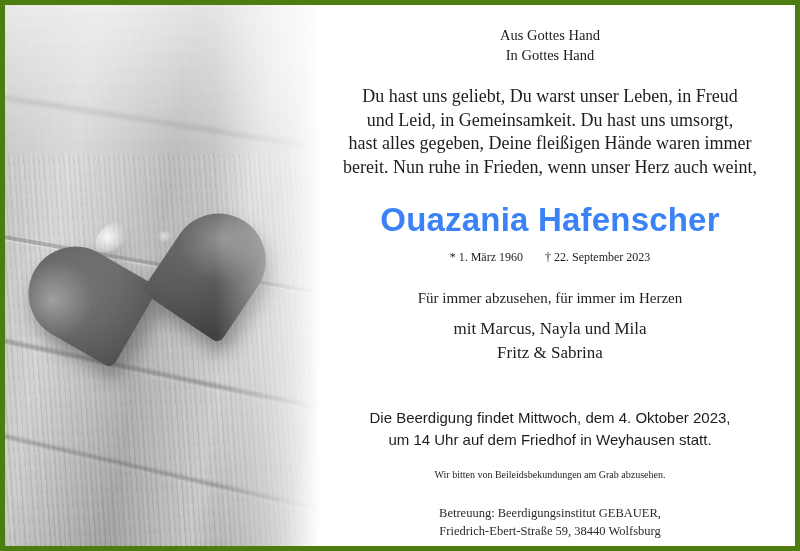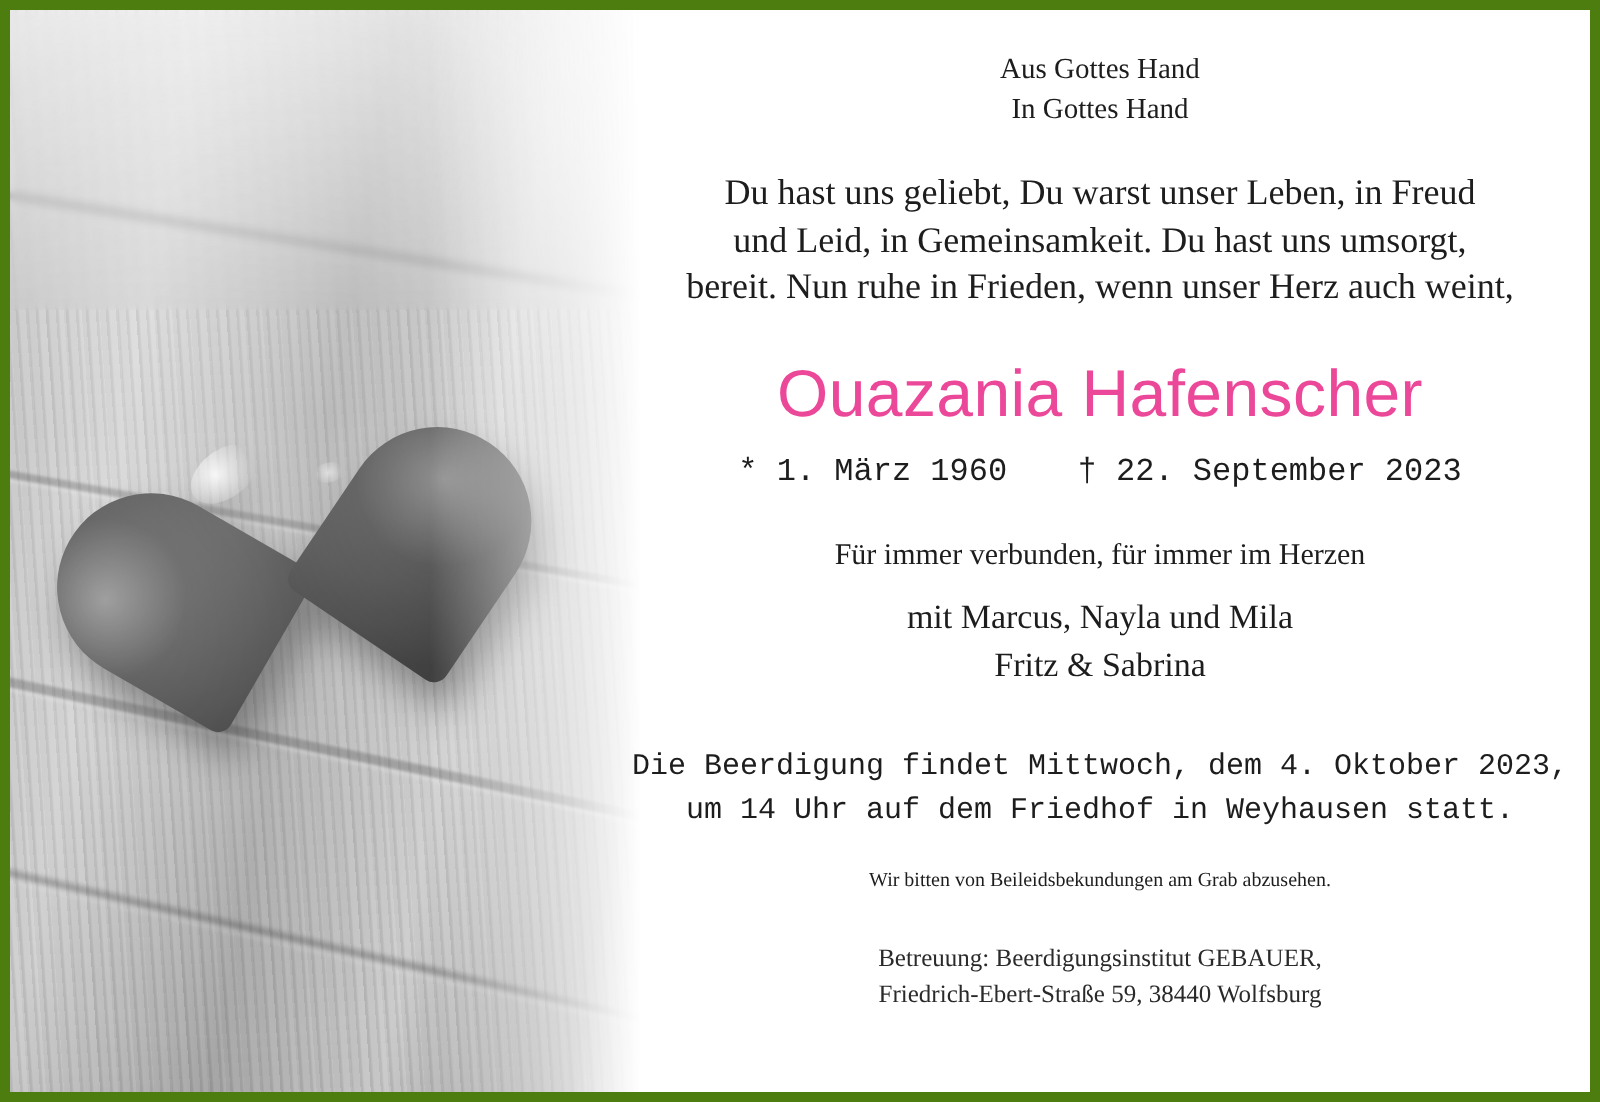--- a/index.html
+++ b/index.html
@@ -128,47 +128,47 @@
   }
   .verse {
     font-family: "Liberation Serif", serif;
     font-size: 18px;
     line-height: 23.5px;
     margin-top: 20px;
     padding: 0 14px;
   }
   .name {
     font-size: 33px;
-    font-weight: normal;
+    font-weight: bold;
     letter-spacing: 0.2px;
     margin-top: 22px;
-    color: #ec4899;
+    color: #3b82f6;
   }
   .dates {
-    font-family: Liberation Mono, monospace;
-    font-size: 16px;
+    font-family: Liberation Serif, serif;
+    font-size: 12px;
     margin-top: 11px;
   }
   .dates .sep { display: inline-block; width: 16px; }
   .bond {
     font-family: "Liberation Serif", serif;
     font-size: 15px;
     margin-top: 25px;
   }
   .family {
     font-family: "Liberation Serif", serif;
     font-size: 17px;
     margin-top: 10px;
     line-height: 24px;
   }
   .funeral {
-    font-family: Liberation Mono, monospace;
+    font-family: Liberation Sans, sans-serif;
     font-size: 15px;
     line-height: 22px;
-    margin-top: 28px;
+    margin-top: 42px;
     padding: 0 10px;
   }
   .request {
     font-family: "Liberation Serif", serif;
     font-size: 10px;
     margin-top: 18px;
   }
   .provider {
     font-family: "Liberation Serif", serif;
     font-size: 12.5px;
@@ -204,32 +204,33 @@
   <div class="content">
 
     <div class="intro">
       <div>Aus Gottes Hand</div>
       <div>In Gottes Hand</div>
     </div>
 
     <div class="verse">
       <div>Du hast uns geliebt, Du warst unser Leben, in Freud</div>
       <div>und Leid, in Gemeinsamkeit. Du hast uns umsorgt,</div>
+      <div>hast alles gegeben, Deine fleißigen Hände waren immer</div>
       <div>bereit. Nun ruhe in Frieden, wenn unser Herz auch weint,</div>
     </div>
 
     <div class="name">Ouazania Hafenscher</div>
 
     <div class="dates">
       <span>* 1. März 1960</span>
       <span class="sep"></span>
       <span>† 22. September 2023</span>
     </div>
 
-    <div class="bond">Für immer verbunden, für immer im Herzen</div>
+    <div class="bond">Für immer abzusehen, für immer im Herzen</div>
 
     <div class="family">
       <div>mit Marcus, Nayla und Mila</div>
       <div>Fritz &amp; Sabrina</div>
     </div>
 
     <div class="funeral">
       <div>Die Beerdigung findet Mittwoch, dem 4. Oktober 2023,</div>
       <div>um 14 Uhr auf dem Friedhof in Weyhausen statt.</div>
     </div>

